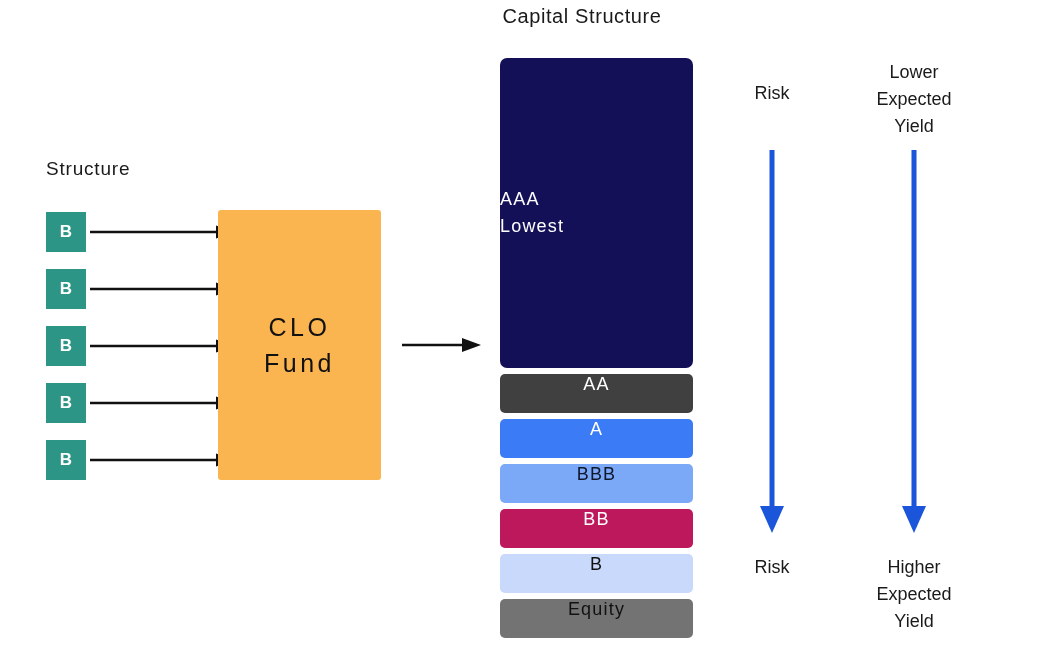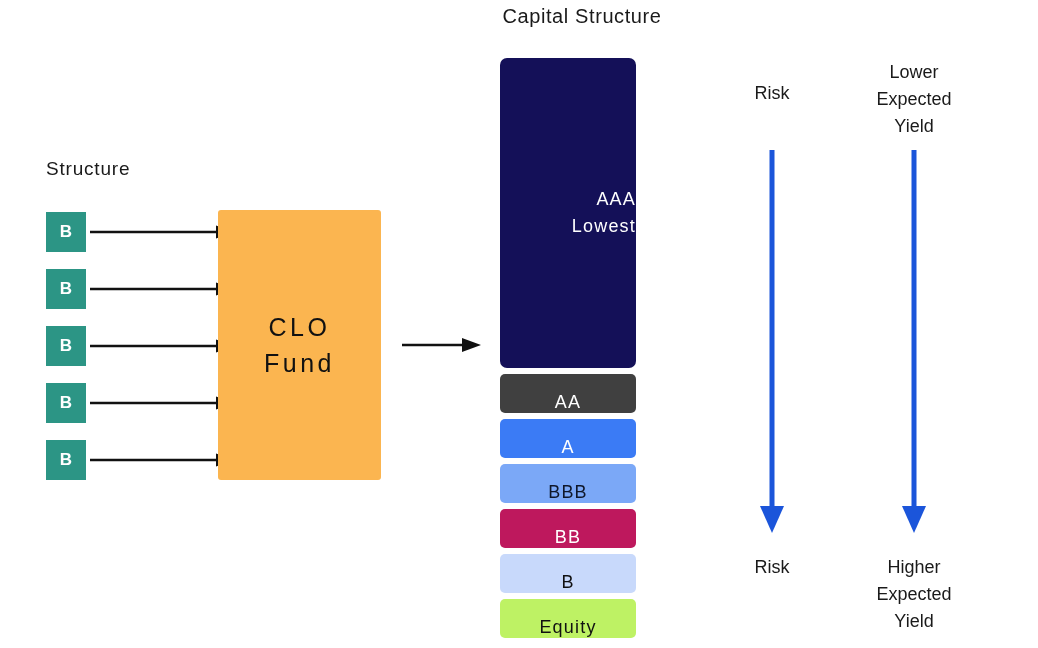--- a/index.html
+++ b/index.html
@@ -107,25 +107,25 @@
   }
 
   
   #tranche-stack {
     position: absolute;
     left: 500px;
     top: 58px;
     width: 165px;
   }
   .tranche {
-    width: 136px;
+    width: 193px;
     border-radius: 5px;
     box-sizing: border-box;
     display: flex;
-    align-items: flex-end;
+    align-items: flex-start;
     justify-content: center;
     font-size: 18px;
     letter-spacing: 1.2px;
     margin-bottom: 6px;
   }
   .tranche.senior {
     height: 310px;
     flex-direction: column;
     line-height: 1.5;
     border-radius: 7px;
@@ -237,21 +237,21 @@
     </div>
 
     <div class="tranche band" style="background:#be185d;color:#ffffff;">
       <span class="ln">BB</span>
     </div>
 
     <div class="tranche band" style="background:#c8d9fb;color:#111111;">
       <span class="ln">B</span>
     </div>
 
-    <div class="tranche band" style="background:#bef264;color:#111111;">
+    <div class="tranche band" style="background:#737373;color:#111111;">
       <span class="ln">Equity</span>
     </div>
   </div>
 
   <div id="risk-top" class="axis-col">
     <div class="cap">
       <div>Risk</div>
     </div>
   </div>
 

